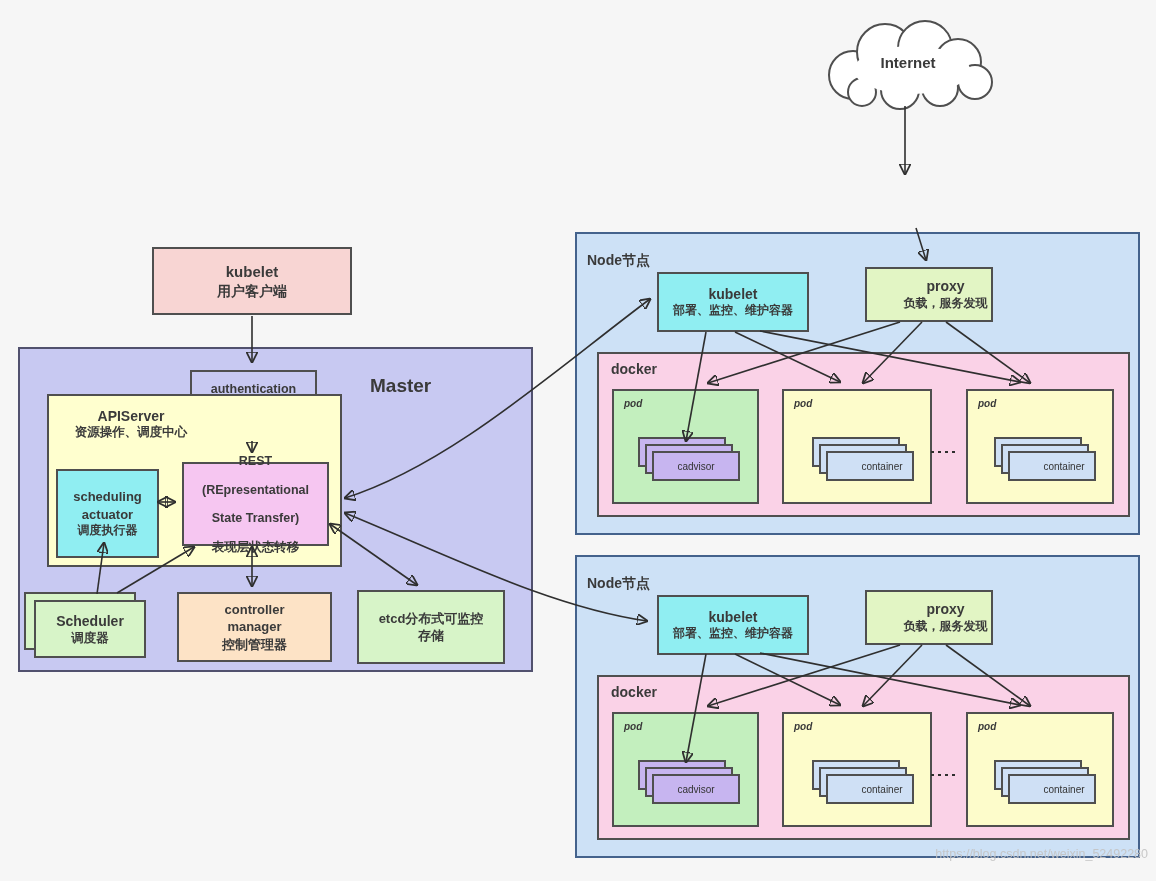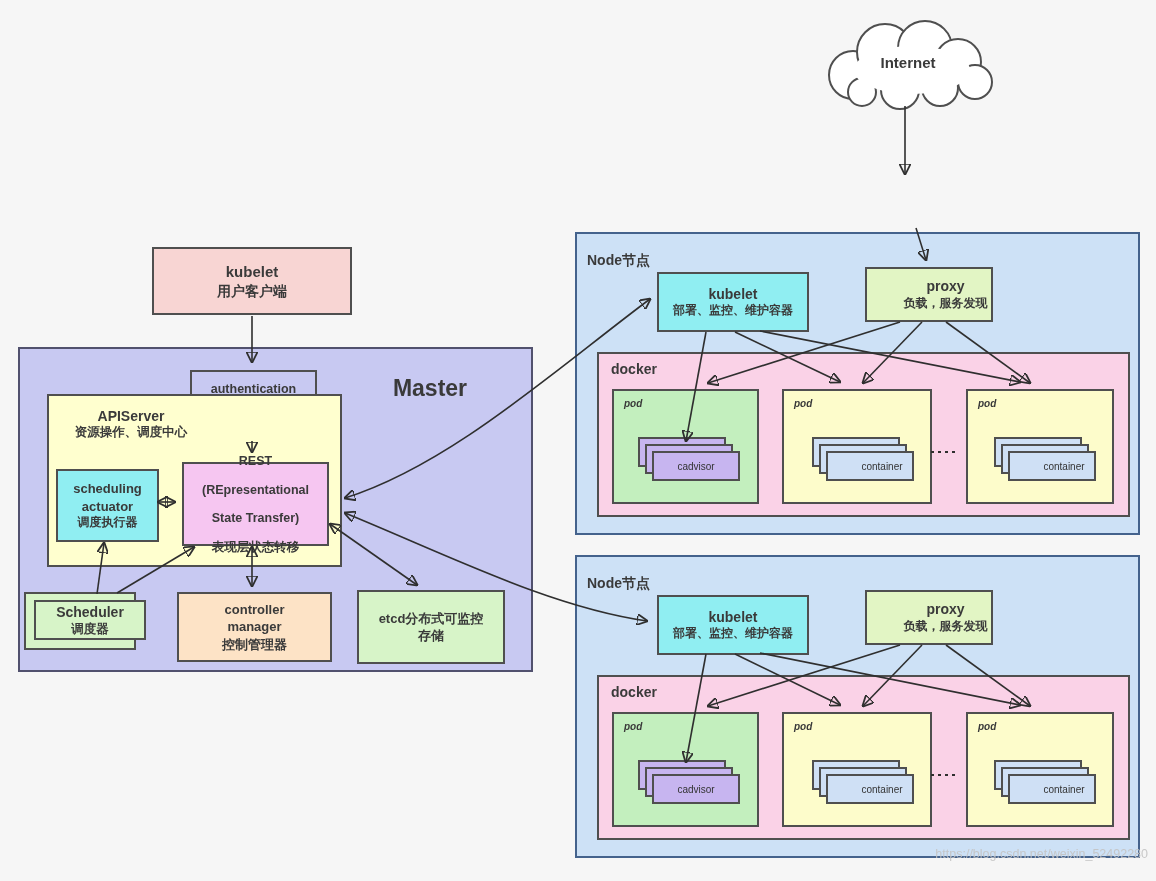--- a/index.html
+++ b/index.html
@@ -11,21 +11,21 @@
   }
   .panel { position:absolute; border:2px solid var(--border_dark,#4f4f4f); }
   .box   { position:absolute; border:2px solid var(--border_dark,#4f4f4f);
            display:flex; flex-direction:column; align-items:center; justify-content:center;
            text-align:center; line-height:1.32; }
   .panel-title { position:absolute; font-weight:bold; }
 
   .firewall { background:var(--firewall_bg,#f9948b); border-color:var(--firewall_border,#cc6058); color:var(--firewall_text,#6c3531); font-size:13.5px; }
   .kubectl  { background:var(--kubectl_bg,#f8d5d3); }
   .master   { background:var(--master_bg,#c8c9f2); border-color:var(--master_border,#51516e); }
-  .master-title { font-size:23px; text-align:center; }
+  .master-title { font-size:19px; }
   .auth     { background:var(--master_bg,#c8c9f2); font-size:12.5px; }
   .apiserver{ background:var(--yellow_bg,#ffffcf); }
   .apiserver-label { text-align:center; }
   .cyanbox  { background:var(--cyan_bg,#90eef2); }
   .rest     { background:var(--rest_bg,#f6c6f1); font-size:12.5px;gap:12px; }
   .greenbox { background:var(--green_bg,#d7f4c8); }
   .peachbox { background:var(--peach_bg,#fde3c6); font-size:13px; }
   .node     { background:var(--node_bg,#cde1f6); border-color:var(--node_border,#44628c); }
   .node-title { left:10px; top:18px; font-size:14px; }
   .proxybox { background:var(--proxy_bg,#e2f5c4);padding-left:33px; }
@@ -74,37 +74,37 @@
       <div>authorization</div>
       <div>身份认证授权</div>
     </div>
 
     <div class="panel apiserver" style="left:27px;top:45px;width:295px;height:173px">
       <div class="panel-title apiserver-label" style="left:2px;top:12px;width:160px">
         <div class="t14">APIServer</div>
         <div class="t125">资源操作、调度中心</div>
       </div>
 
-      <div class="box cyanbox" style="left:7px;top:73px;width:103px;height:73px">
+      <div class="box cyanbox" style="left:7px;top:73px;width:103px;height:89px">
         <div class="t13">scheduling</div>
         <div class="t13">actuator</div>
         <div class="t12">调度执行器</div>
       </div>
 
       <div class="box rest" style="left:133px;top:66px;width:147px;height:84px">
         <div>REST</div>
         <div>(REpresentational</div>
         <div>State Transfer)</div>
         <div>表现层状态转移</div>
       </div>
     </div>
 
     <div style="position:absolute;left:4px;top:243px;width:124px;height:70px">
       <div class="panel greenbox" style="left:0;top:0;width:112px;height:58px"></div>
-      <div class="box greenbox" style="left:10px;top:8px;width:112px;height:40px">
+      <div class="box greenbox" style="left:10px;top:8px;width:112px;height:58px">
         <div class="t14">Scheduler</div>
         <div class="t125">调度器</div>
       </div>
     </div>
 
     <div class="box peachbox" style="left:157px;top:243px;width:155px;height:70px">
       <div>controller</div>
       <div>manager</div>
       <div>控制管理器</div>
     </div>

